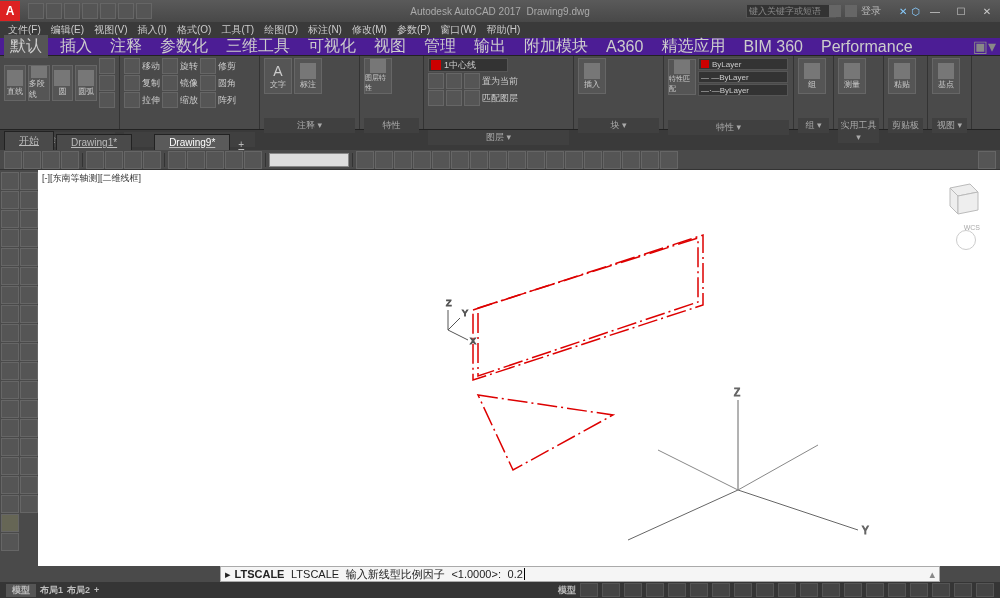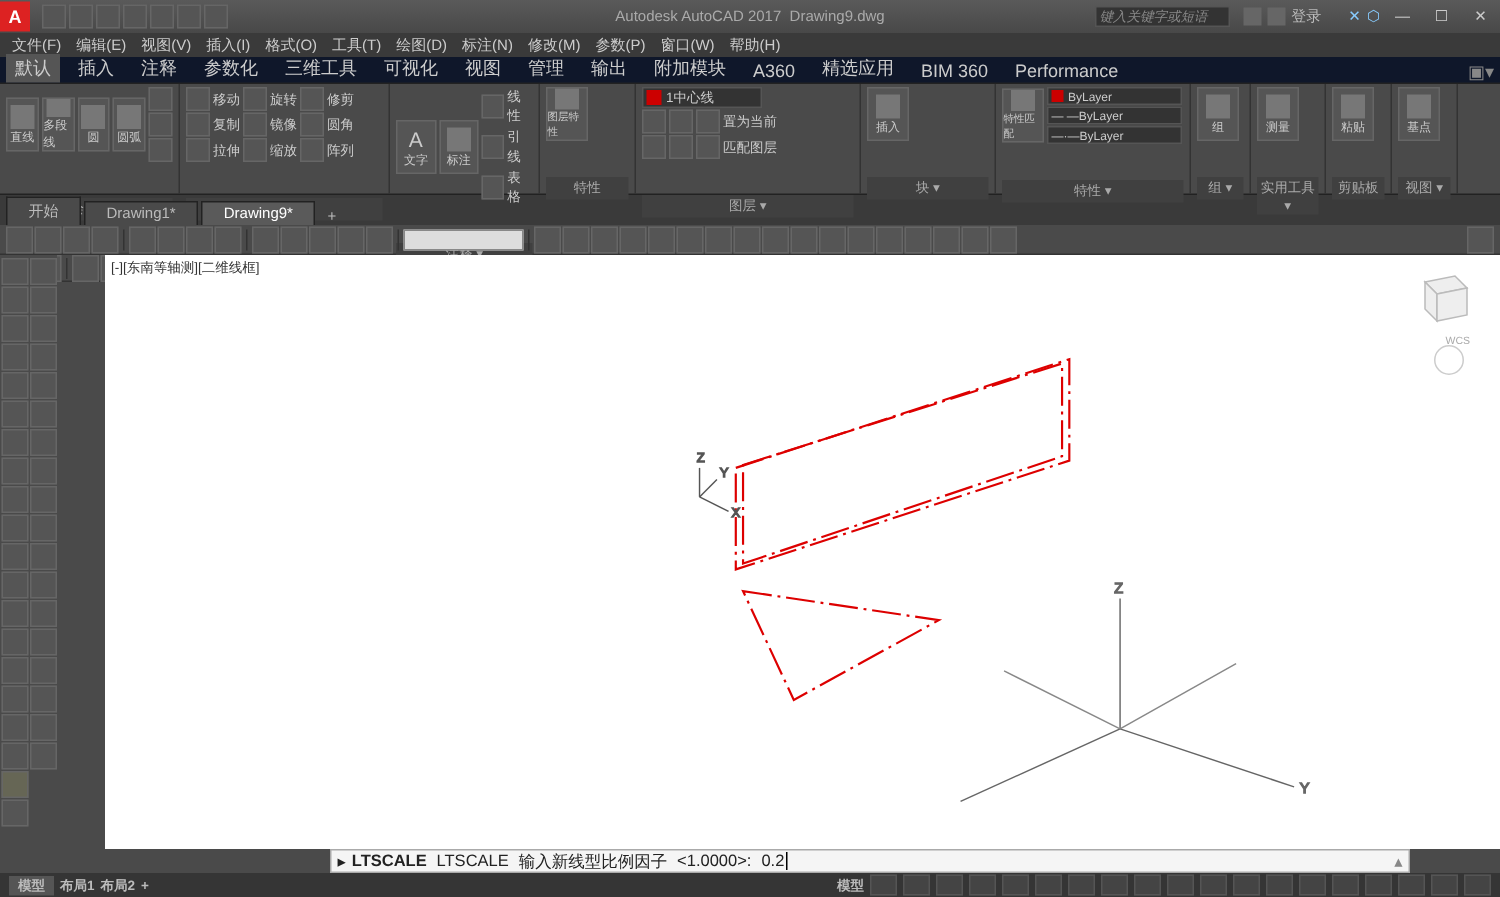--- a/index.html
+++ b/index.html
@@ -3,55 +3,55 @@
 <meta charset="utf-8">
 <style>
 * { margin: 0; padding: 0; box-sizing: border-box; font-family: "Microsoft YaHei", Arial, sans-serif; }
 body { width: 1000px; height: 598px; background: #4a4a4a; overflow: hidden; position: relative; }
 
 .titlebar { height: 22px; background: linear-gradient(#5a5a5a,#484848); display: flex; align-items: center; font-size: 10px; color: #ccc; position: relative; }
 .app-logo { width: 20px; height: 20px; background: #d22; color: #fff; display: flex; align-items: center; justify-content: center; font-weight: bold; font-size: 12px; margin-right: 4px; }
 .qat { display: flex; gap: 2px; padding: 0 4px; }
 .qat-btn { width: 16px; height: 16px; background: #555; border: 1px solid #666; }
 .title-center { position: absolute; left: 50%; transform: translateX(-50%); color: #aaa; font-size: 10px; }
-.title-search { position: absolute; right: 180px; width: 90px; height: 14px; background: #333; border: 1px solid #555; color: #888; font-size: 9px; padding: 0 2px; font-style: italic; }
+.title-search { position: absolute; right: 164px; width: 90px; height: 14px; background: #333; border: 1px solid #555; color: #888; font-size: 9px; padding: 0 2px; }
 .title-user { position: absolute; right: 80px; display: flex; gap: 4px; align-items: center; color: #bbb; font-size: 10px; }
 .title-user-icon { width: 12px; height: 12px; background: #666; }
 .win-controls { position: absolute; right: 0; display: flex; }
 .win-btn { width: 26px; height: 18px; display: flex; align-items: center; justify-content: center; color: #ccc; font-size: 10px; }
 
 .menubar { height: 16px; background: #3a3a3a; display: flex; align-items: center; font-size: 10px; color: #ccc; padding: 0 4px; gap: 2px; }
 .menu-item { padding: 0 4px; }
 
-.tabbar { height: 18px; background: #0f172a; display: flex; align-items: flex-end; font-size: 12px; color: #ccc; padding: 0 4px; gap: 6px; border-bottom: 1px solid #222; }
+.tabbar { height: 18px; background: #4c1d95; display: flex; align-items: center; font-size: 16px; color: #ccc; padding: 0 4px; gap: 6px; border-bottom: 1px solid #222; }
 .tab-item { padding: 1px 6px; }
 
 .ribbon { height: 74px; background: #4a4a4a; display: flex; border-bottom: 1px solid #222; }
 .ribbon-panel { border-right: 1px solid #333; padding: 2px 4px; display: flex; flex-direction: column; justify-content: space-between; }
 .ribbon-panel-body { display: flex; gap: 2px; flex: 1; align-items: center; }
 .ribbon-panel-title { font-size: 9px; color: #aaa; text-align: center; padding: 1px 0; background: #404040; margin-top: 24px; }
 .rbtn { width: 16px; height: 16px; background: #555; border: 1px solid #666; }
 .rbtn-big { width: 28px; height: 36px; background: #555; border: 1px solid #666; display: flex; flex-direction: column; align-items: center; justify-content: center; font-size: 8px; color: #ccc; }
 .rlabel { font-size: 9px; color: #ccc; }
 .rcol { display: flex; flex-direction: column; gap: 1px; }
 .rrow { display: flex; gap: 2px; align-items: center; }
 .layer-combo { width: 80px; height: 14px; background: #333; border: 1px solid #555; display: flex; align-items: center; font-size: 9px; color: #ccc; padding: 0 2px; }
 .lt-combo { width: 90px; height: 12px; background: #333; border: 1px solid #555; font-size: 8px; color: #ccc; padding: 0 2px; display: flex; align-items: center; }
 
-.doctabs { height: 20px; background: #3a3a3a; display: flex; align-items: flex-end; font-size: 10px; color: #bbb; padding: 0 4px; gap: 2px; }
+.doctabs { height: 20px; background: #3a3a3a; display: flex; align-items: flex-end; font-size: 10px; color: #bbb; padding: 0 4px; gap: 2px; text-decoration: underline; }
 .doctab { padding: 2px 14px; background: #4a4a4a; border: 1px solid #222; border-bottom: none; }
-.doctab.active { background: #5a5a5a; color: #fff; }
+.doctab.active { background: #5a5a5a; color: #fff; margin-left: 20px; }
 .doctab-add { width: 18px; text-align: center; }
 
 .toolbar-row { height: 20px; background: #4a4a4a; display: flex; align-items: center; gap: 1px; padding: 0 4px; border-bottom: 1px solid #333; }
 .tb-btn { width: 18px; height: 18px; background: #555; border: 1px solid #666; }
 .tb-sep { width: 1px; height: 14px; background: #333; margin: 0 2px; }
 .tb-input { width: 80px; height: 14px; background: #ddd; border: 1px solid #888; }
 
-.work-area { position: absolute; top: 170px; left: 38px; right: 0; bottom: 32px; background: #fff; margin-left: 32px; }
+.work-area { position: absolute; top: 170px; left: 38px; right: 0; bottom: 32px; background: #fff; }
 .left-toolbox { position: absolute; top: 170px; left: 0; width: 38px; bottom: 32px; background: #4a4a4a; display: flex; }
 .tool-col { width: 19px; display: flex; flex-direction: column; gap: 1px; padding-top: 2px; }
 .tool-btn { width: 18px; height: 18px; background: #555; border: 1px solid #666; margin: 0 auto; }
 
 .viewport-label { position: absolute; top: 2px; left: 4px; font-size: 9px; color: #333; }
 
 .viewcube { position: absolute; top: 8px; right: 18px; width: 44px; height: 44px; }
 .nav-wheel { position: absolute; top: 60px; right: 24px; width: 20px; height: 20px; border-radius: 50%; border: 1px solid #ccc; }
 
 .command-area { position: absolute; bottom: 0; left: 0; right: 0; height: 32px; background: #4a4a4a; display: flex; flex-direction: column; }
@@ -190,34 +190,20 @@
   <div class="ribbon-panel" style="width:100px">
     <div class="ribbon-panel-body">
       <div class="rbtn-big">
           <span style="font-size:14px">A</span>
           <span>文字</span>
         </div>
       <div class="rbtn-big">
           <div style="width:16px;height:16px;background:#777"></div>
           <span>标注</span>
         </div>
-      <div class="rcol">
-        <div class="rrow">
-            <div class="rbtn"></div>
-            <span class="rlabel">线性</span>
-          </div>
-        <div class="rrow">
-            <div class="rbtn"></div>
-            <span class="rlabel">引线</span>
-          </div>
-        <div class="rrow">
-            <div class="rbtn"></div>
-            <span class="rlabel">表格</span>
-          </div>
-      </div>
     </div>
     <div class="ribbon-panel-title">注释 ▾</div>
   </div>
 
   <div class="ribbon-panel" style="width:64px">
     <div class="ribbon-panel-body">
       <div class="rbtn-big">
           <div style="width:16px;height:16px;background:#777"></div>
           <span style="font-size:7px">图层特性</span>
         </div>

